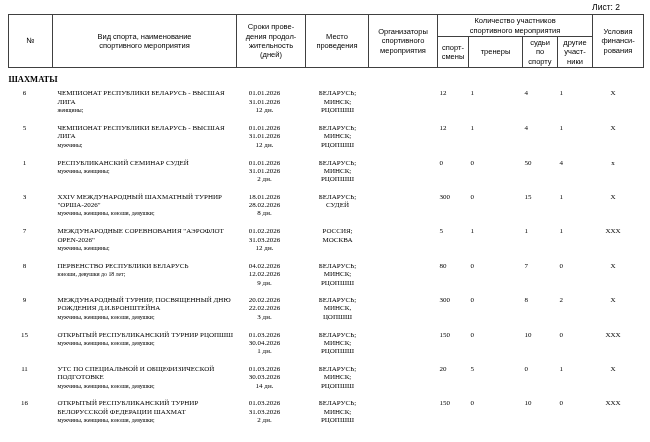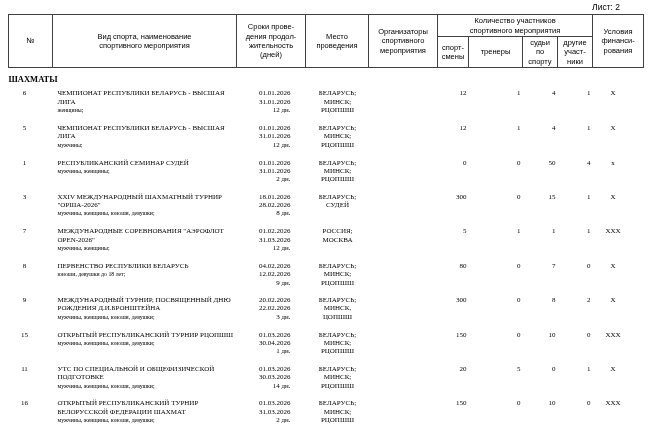--- a/index.html
+++ b/index.html
@@ -33,24 +33,24 @@
     padding:0 2px 9px 2px;
   }
   td.section-cell {
     font-family:Liberation Serif, serif; font-weight:bold;
     font-size:8.5px; padding:6px 0 5px 0; color:#000;
   }
   td.c-num  { text-align:center; padding-right:14px; }
   td.c-event { padding-left:5px; }
   .event-title { font-size:7px; line-height:1.2; }
   .event-sub { font-size:5.8px; line-height:1.35; margin-top:1px; }
-  td.c-dates { text-align:right; padding-right:15px; white-space:pre-line; }
+  td.c-dates { text-align:center; padding-right:15px; white-space:pre-line; }
   td.c-venue { white-space:pre-line; padding-left:3px;text-align:center; }
   td.c-org { white-space:pre-line; }
-  td.c-n   { text-align:right; }
+  td.c-n   { text-align:left; }
   td.c-fin { text-align:center; padding-right:12px; }
 </style>
 </head>
 <body>
 
 <div class="page">
 
   <div class="sheet-label">Лист: 2</div>
 
   <table class="main">

